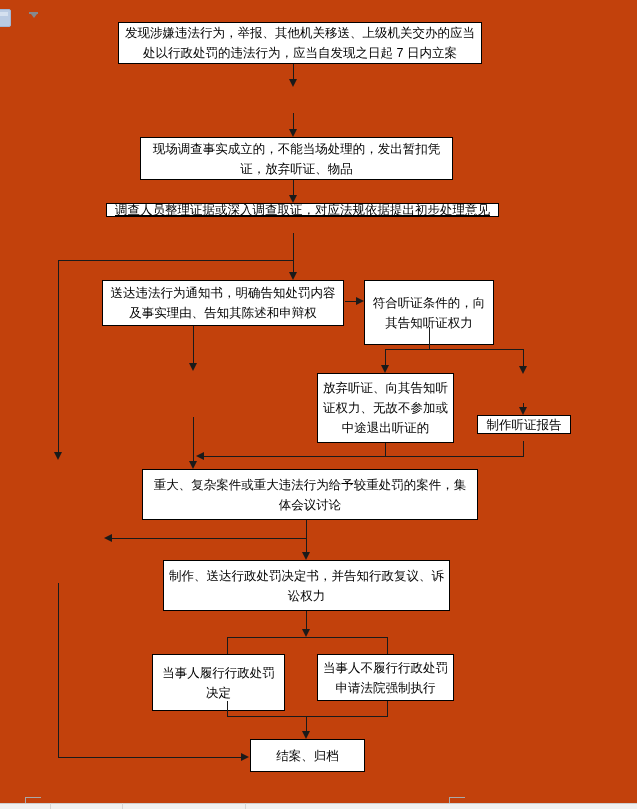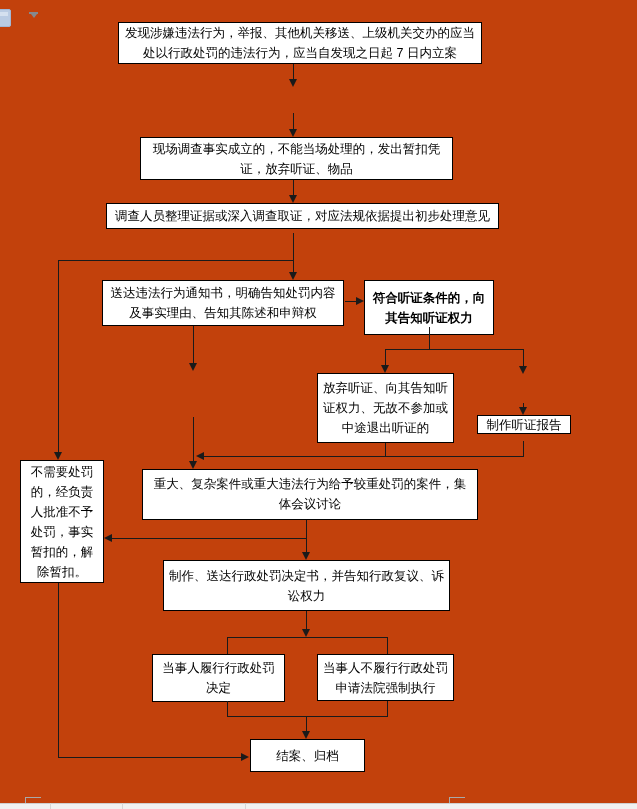--- a/index.html
+++ b/index.html
@@ -35,29 +35,28 @@
 <body>
 
 <div id="page">
 
   <div class="anchor-chip"></div>
   <div class="pin-bar"></div>
   <div class="pin-tri"></div>
 
   <div class="box" style="left:118px;top:22px;width:364px;height:42px;">发现涉嫌违法行为，举报、其他机关移送、上级机关交办的应当处以行政处罚的违法行为，应当自发现之日起 7 日内立案</div>
   <div class="box" style="left:140px;top:137px;width:313px;height:43px;">现场调查事实成立的，不能当场处理的，发出暂扣凭证，放弃听证、物品</div>
-  <div class="box" style="left:106px;top:203px;width:393px;height:26px;">调查人员整理证据或深入调查取证，对应法规依据提出初步处理意见</div>
+  <div class="box" style="left:106px;top:203px;width:393px;height:14px;text-decoration:underline;">调查人员整理证据或深入调查取证，对应法规依据提出初步处理意见</div>
   <div class="box" style="left:102px;top:280px;width:242px;height:46px;">送达违法行为通知书，明确告知处罚内容及事实理由、告知其陈述和申辩权</div>
-  <div class="box" style="left:364px;top:280px;width:130px;height:55px;font-weight:bold;">符合听证条件的，向其告知听证权力</div>
+  <div class="box" style="left:364px;top:280px;width:130px;height:65px;">符合听证条件的，向其告知听证权力</div>
   <div class="box" style="left:317px;top:373px;width:137px;height:70px;">放弃听证、向其告知听证权力、无故不参加或中途退出听证的</div>
   <div class="box" style="left:477px;top:415px;width:94px;height:19px;">制作听证报告</div>
-  <div class="box" style="left:142px;top:469px;width:336px;height:51px;font-family:Liberation Mono, monospace;">重大、复杂案件或重大违法行为给予较重处罚的案件，集体会议讨论</div>
-  <div class="box" style="left:20px;top:460px;width:84px;height:123px;padding:2px 7px;">不需要处罚的，经负责人批准不予处罚，事实暂扣的，解除暂扣。</div>
+  <div class="box" style="left:142px;top:469px;width:336px;height:51px;">重大、复杂案件或重大违法行为给予较重处罚的案件，集体会议讨论</div>
   <div class="box" style="left:163px;top:560px;width:287px;height:51px;">制作、送达行政处罚决定书，并告知行政复议、诉讼权力</div>
-  <div class="box" style="left:152px;top:654px;width:133px;height:48px;">当事人履行行政处罚决定</div>
+  <div class="box" style="left:152px;top:654px;width:133px;height:57px;">当事人履行行政处罚决定</div>
   <div class="box" style="left:317px;top:654px;width:137px;height:47px;">当事人不履行行政处罚申请法院强制执行</div>
   <div class="box" style="left:250px;top:739px;width:115px;height:33px;">结案、归档</div>
 
   <div class="vl" style="left:293px;top:64px;height:16px;"></div>
   <div class="arr-d" style="left:289px;top:79px;"></div>
 
   <div class="vl" style="left:293px;top:113px;height:17px;"></div>
   <div class="arr-d" style="left:289px;top:129px;"></div>
 
   <div class="vl" style="left:293px;top:180px;height:16px;"></div>

